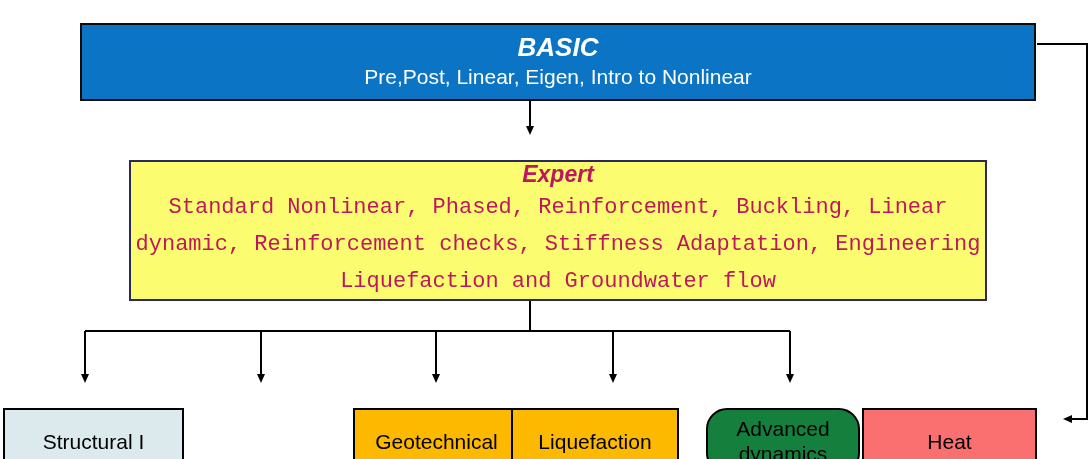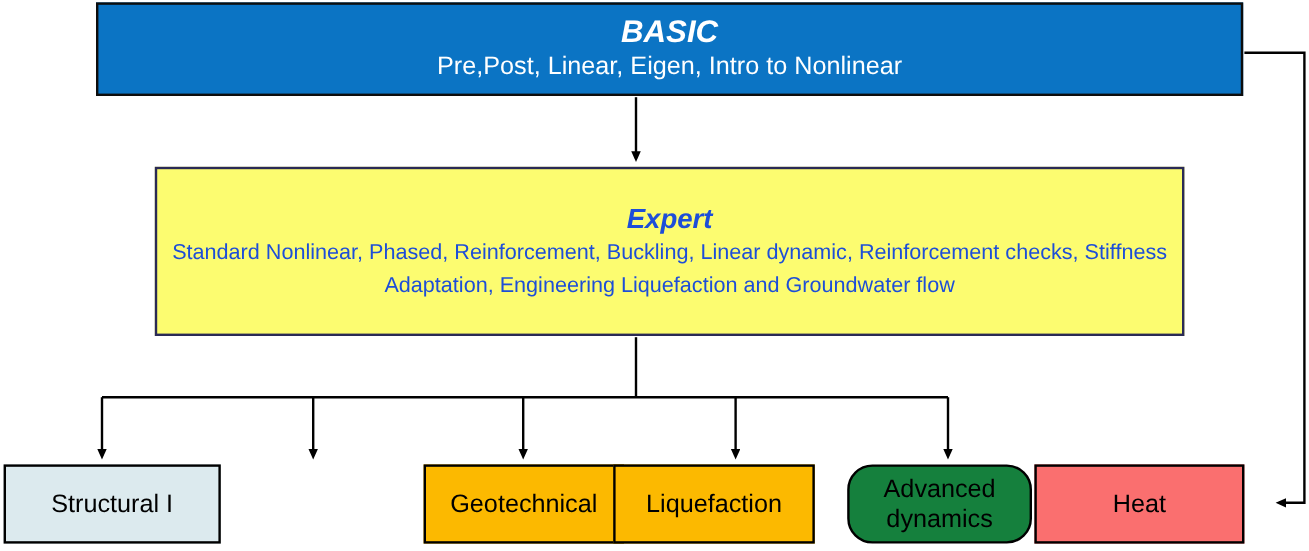--- a/index.html
+++ b/index.html
@@ -2,30 +2,30 @@
 <html><head>
 <meta charset="utf-8">
 <style>
   html,body{margin:0;padding:0;background:#ffffff;}
   body{width:1091px;height:459px;position:relative;overflow:hidden;
        font-family:"Liberation Sans", sans-serif;}
   .stage{position:absolute;left:0;top:0;width:1091px;height:459px;}
   svg.wires{position:absolute;left:0;top:0;width:1091px;height:459px;pointer-events:none;}
   .node{position:absolute;box-sizing:border-box;display:flex;flex-direction:column;
         align-items:center;justify-content:center;text-align:center;
-        border:2px solid #000000;}
+        border:2px solid #000000;margin-top:21px;}
   .node .ttl{font-style:italic;font-weight:bold;}
   #basic{left:80px;top:2px;width:956px;height:78px;background:#0B74C4;
          border-color:#0d0d0d;color:#ffffff;}
   #basic .ttl{font-size:26px;line-height:30px;}
   #basic .sub{font-size:21px;line-height:30px;}
   #expert{left:129px;top:139px;width:858px;height:141px;background:#FCFC70;
-          border-color:#2a2a55;color:#1d4ed8;}
+          border-color:#2a2a55;color:#be185d;}
   #expert .ttl{font-size:23px;line-height:26px;margin-bottom:2px;}
-  #expert .sub{font-size:18px;line-height:27px;}
+  #expert .sub{font-size:22px;line-height:37px;font-family:Liberation Mono, monospace;}
   .leaf{top:387px;height:66px;font-size:21px;line-height:25px;color:#000000;}
   #leaf0{left:3px;width:181px;background:#DCEAEE;}
   #leaf1{left:178px;width:166px;background:#DCEAEE;}
   #leaf2{left:353px;width:167px;background:#FCB900;justify-content:center;}
   #leaf3{left:511px;width:168px;background:#FCB900;}
   #leaf4{left:706px;width:154px;background:#15803d;border-radius:21px;}
   #leaf5{left:862px;width:175px;background:#FA6F6F;}
 </style>
 </head>
 <body>

